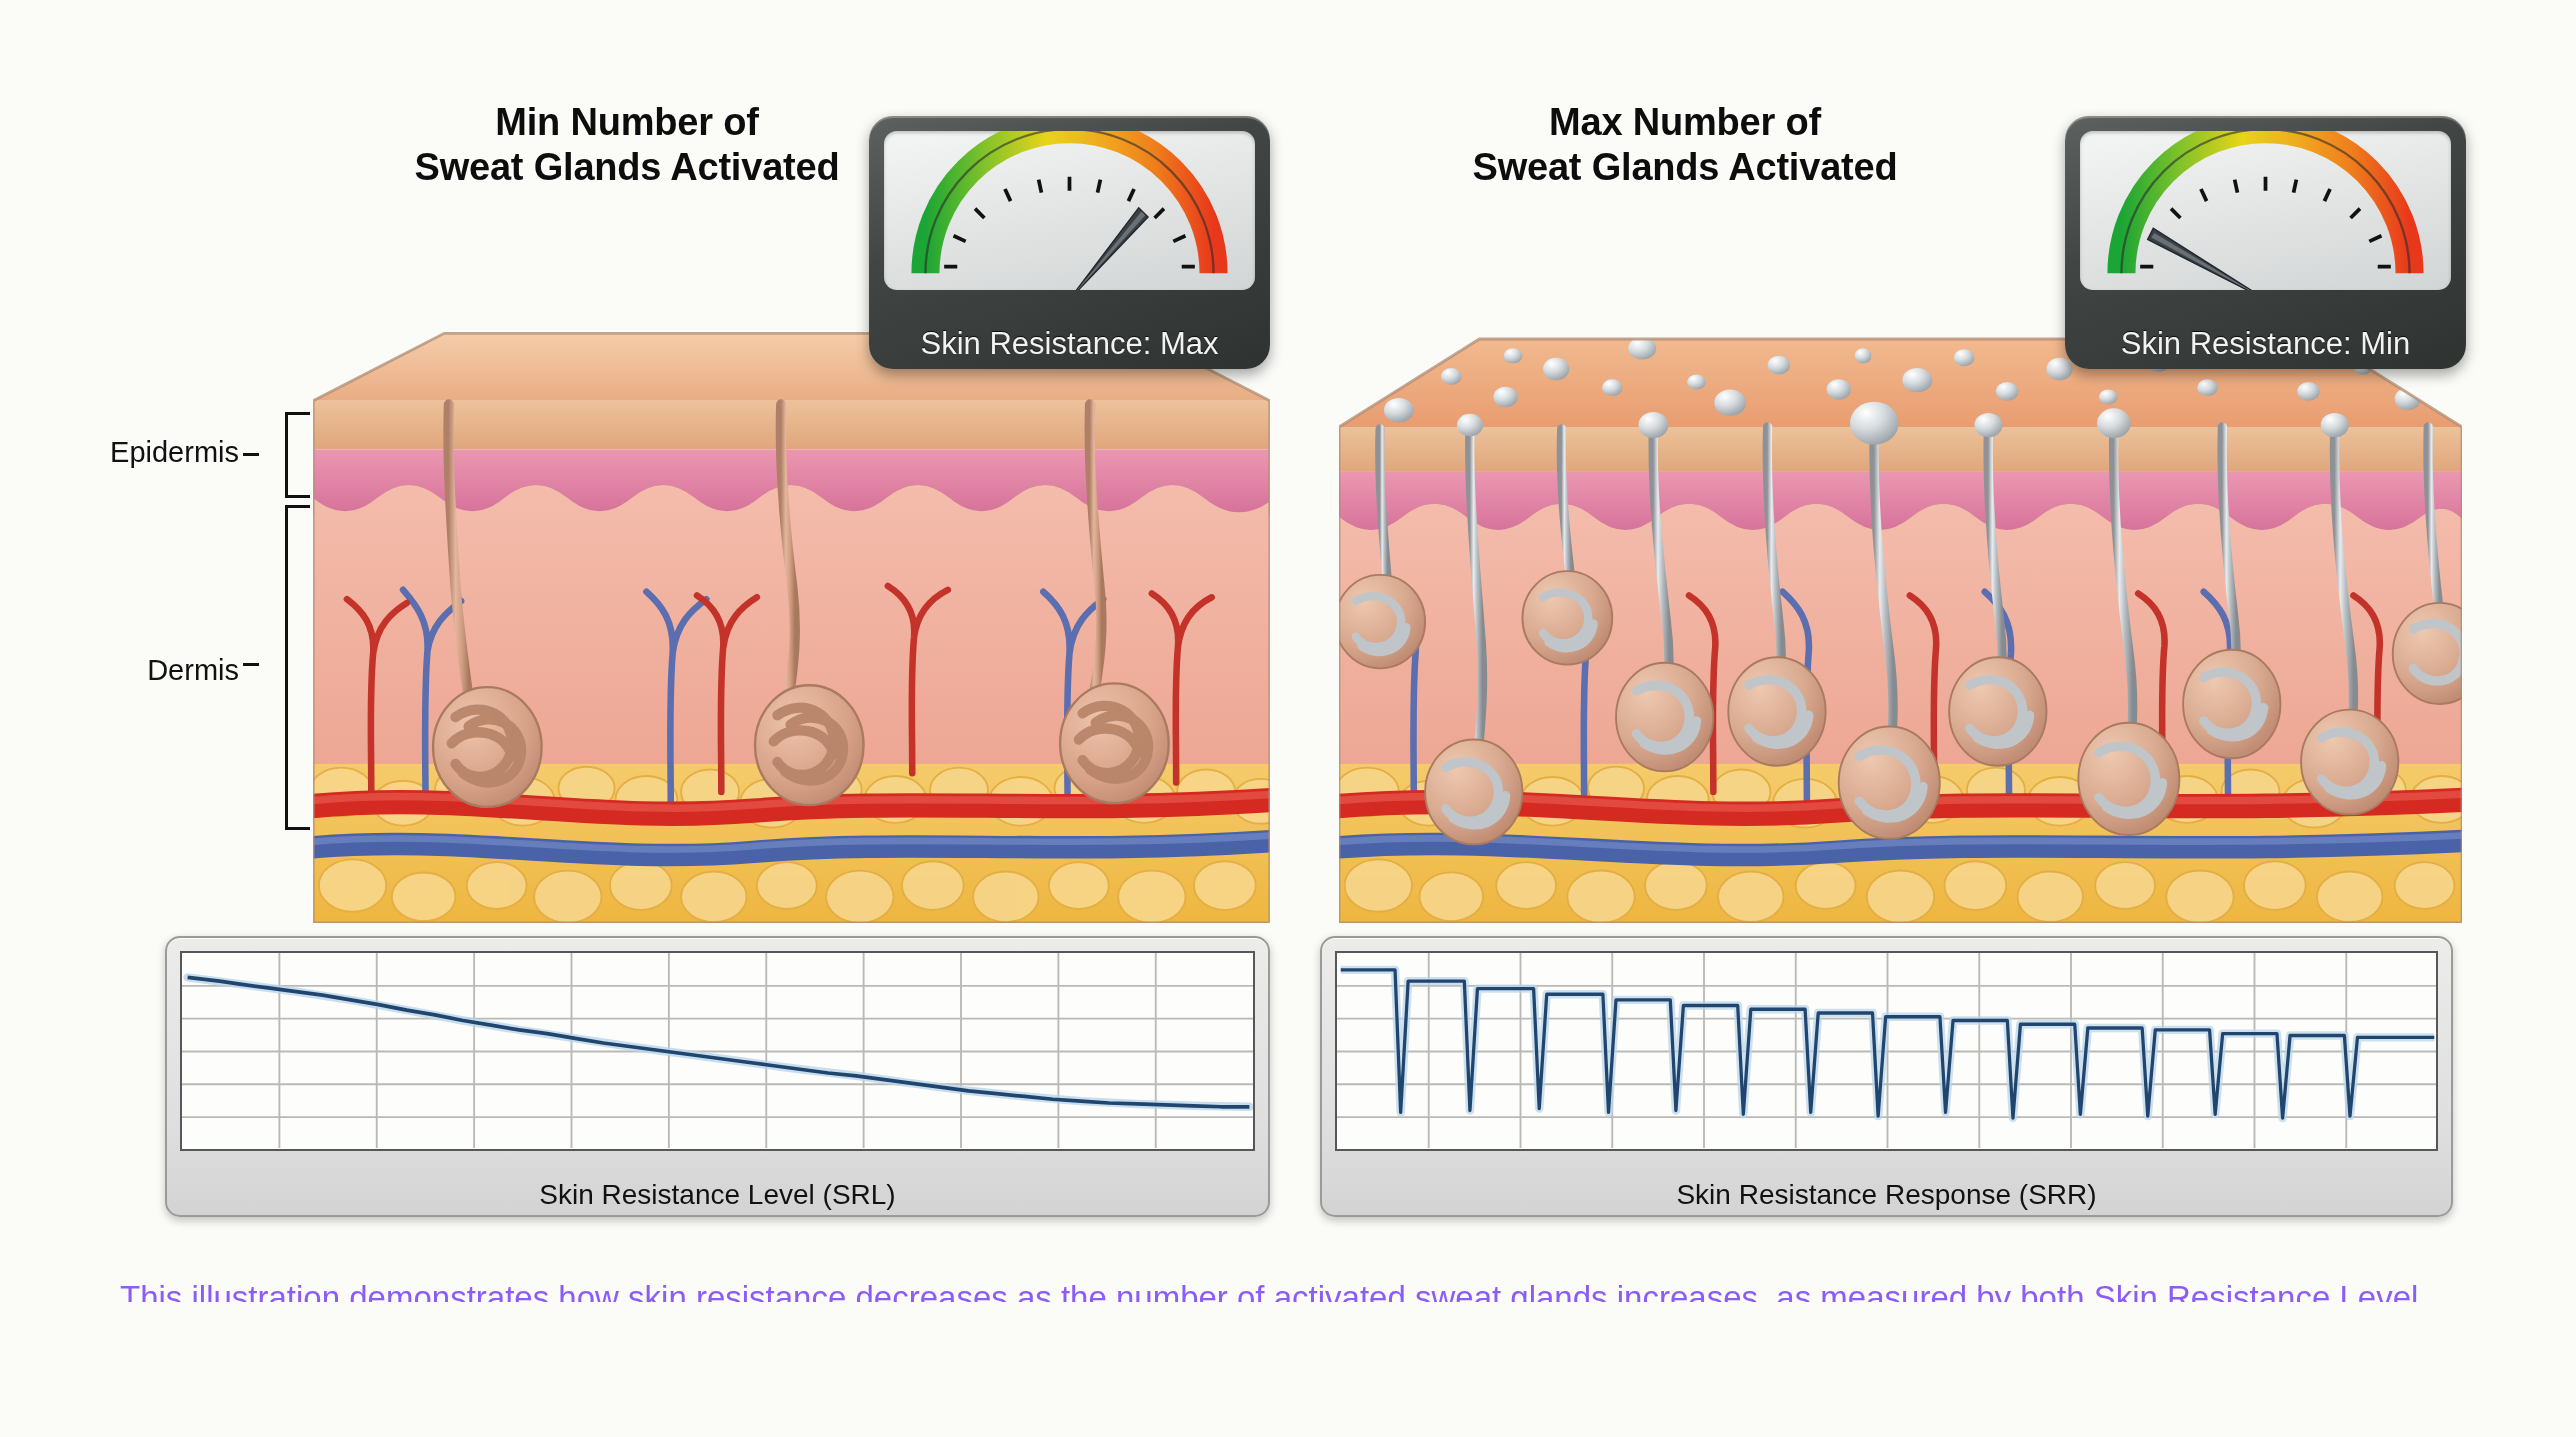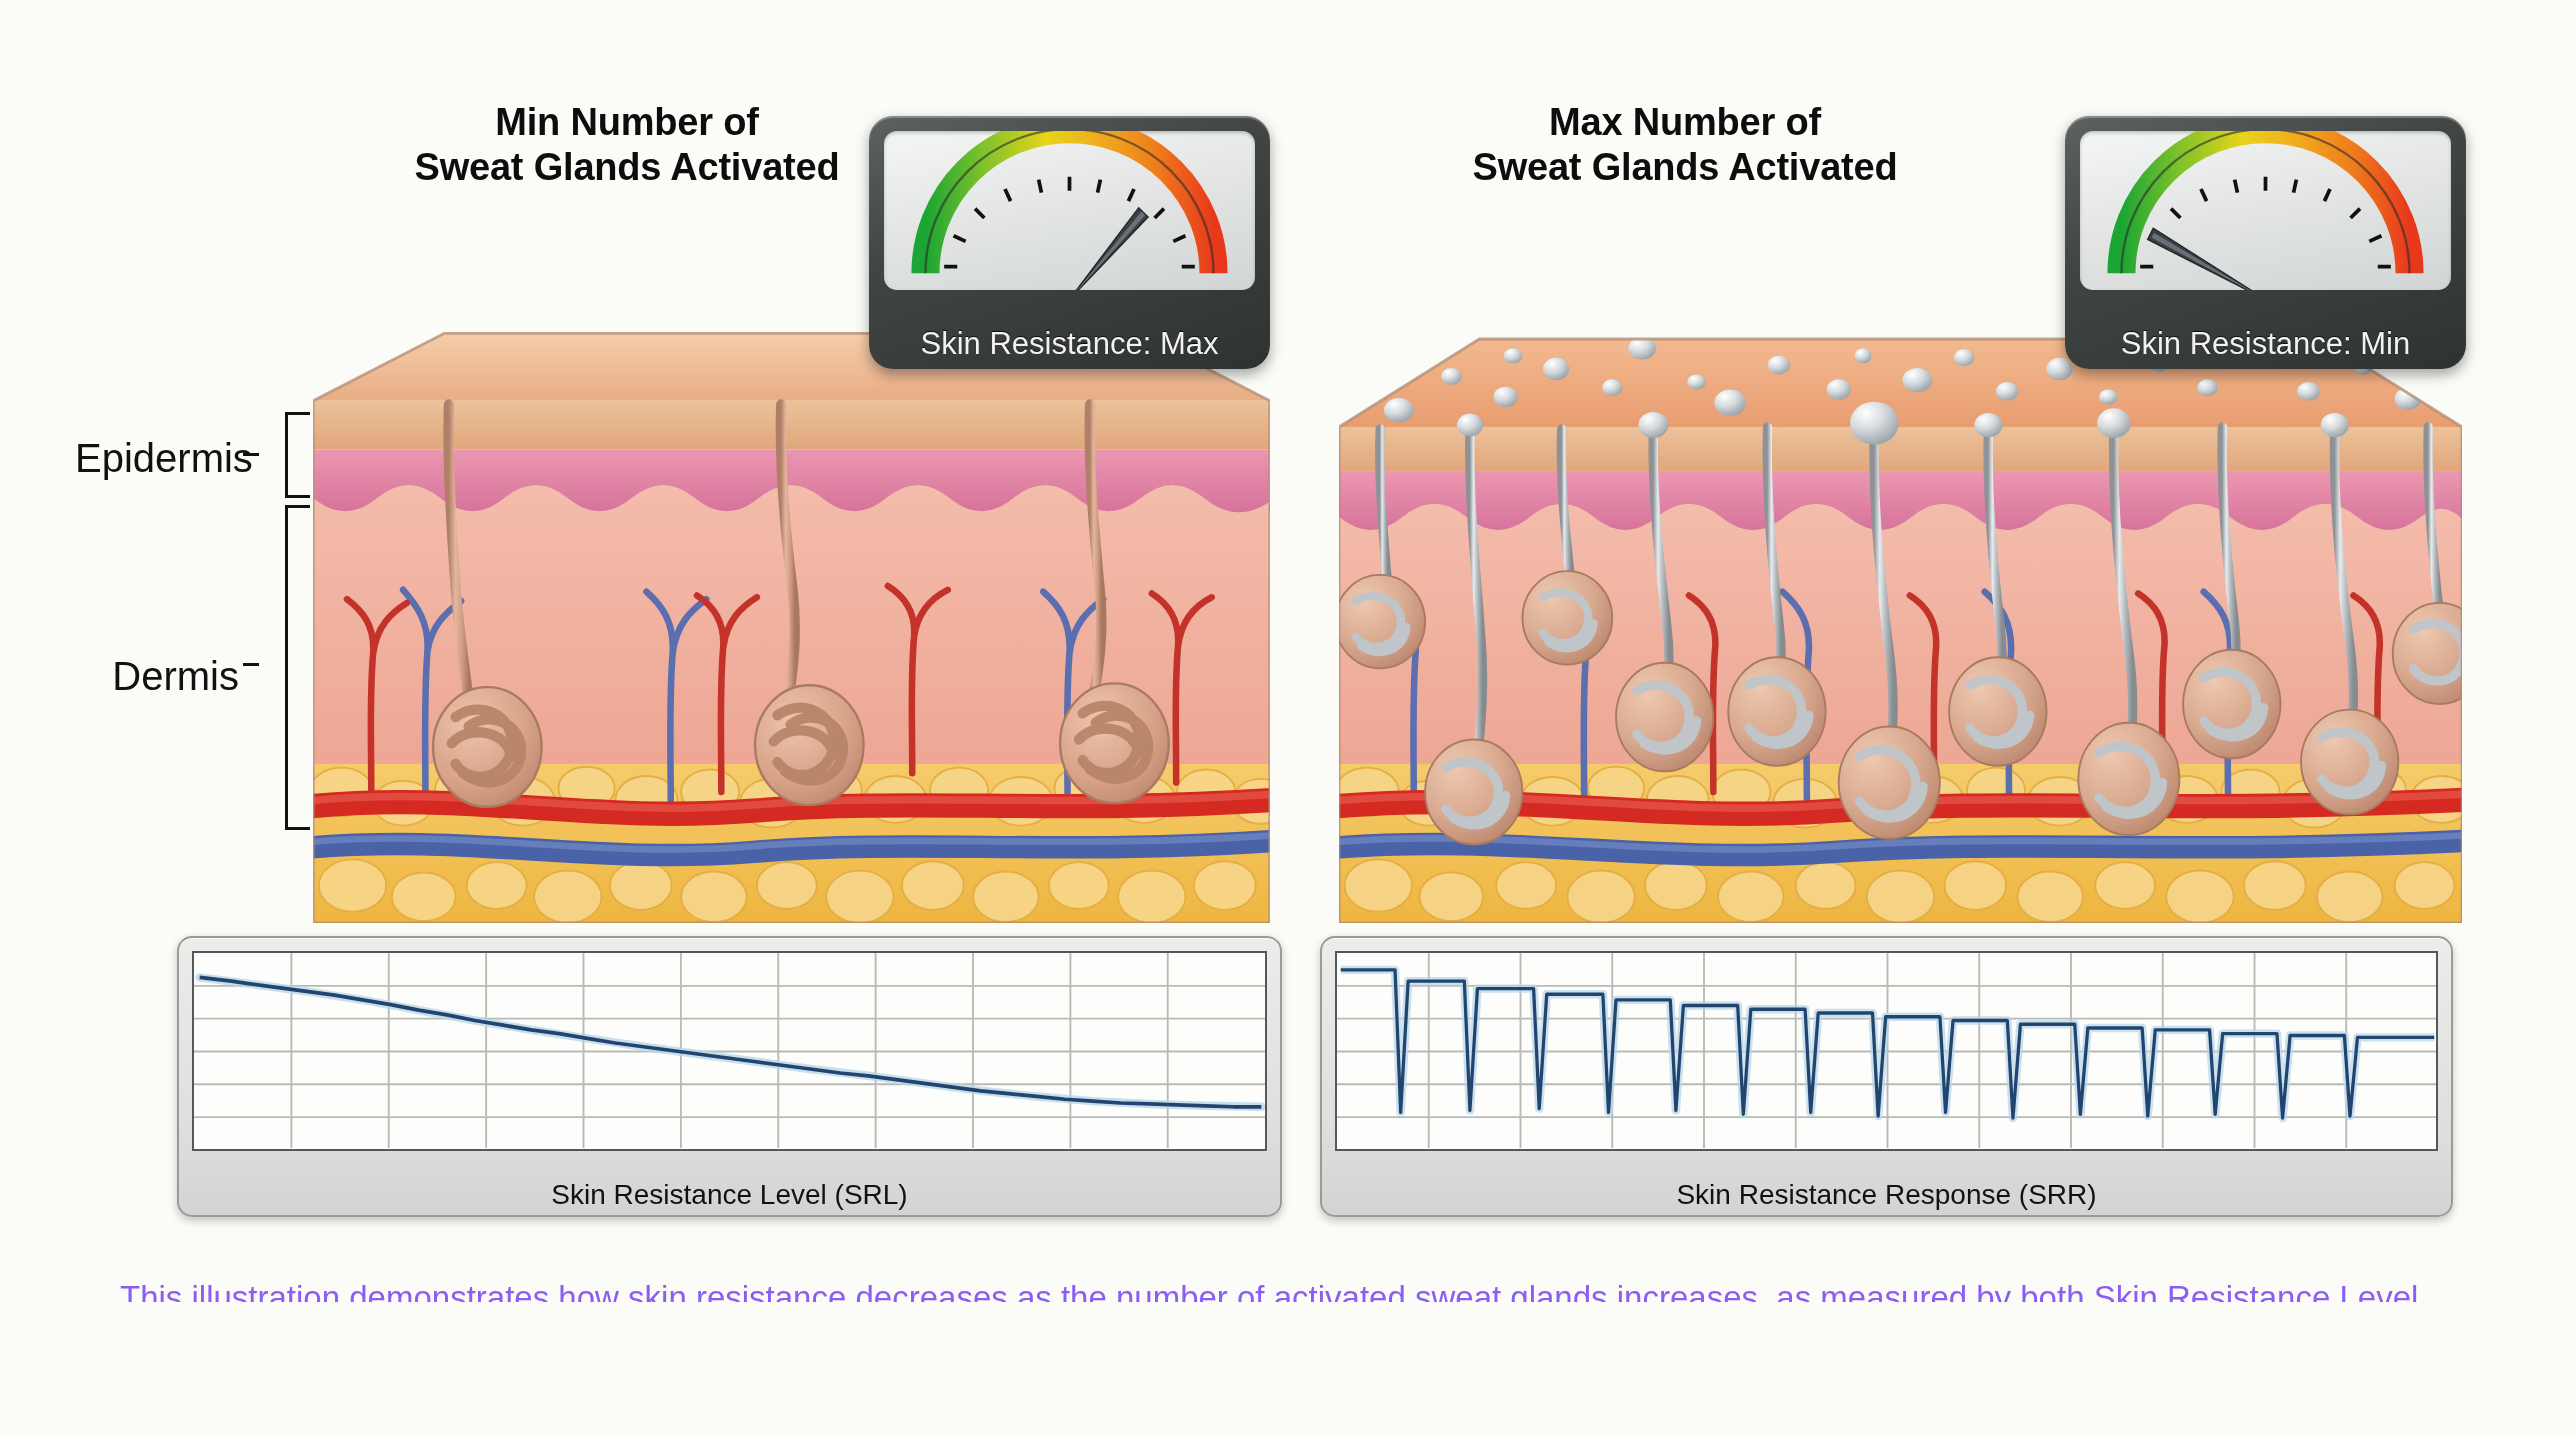--- a/index.html
+++ b/index.html
@@ -25,21 +25,21 @@
     line-height: 1.18;
     color: #0d0d0d;
     letter-spacing: -0.2px;
   }
   #title-left  { left: 365px; top: 100px; width: 524px; }
   #title-right { left: 1423px; top: 100px; width: 524px; }
 
   
   .layer-label {
     position: absolute;
-    font-size: 40px;
+    font-size: 29px;
     color: #111;
     text-align: right;
     white-space: nowrap;
   }
   #label-epidermis { left: 75px; top: 436px; width: 164px; }
   #label-dermis    { left: 75px; top: 654px; width: 164px; }
 
   .tick-dash {
     position: absolute;
     height: 2.8px;
@@ -97,21 +97,21 @@
 
   
   .graph {
     position: absolute;
     border-radius: 15px;
     background: linear-gradient(180deg,#ececeb 0%, #dedede 70%, #d3d3d3 100%);
     border: 2.8px solid #9a9a98;
     box-shadow: 0 3.7px 8.4px rgba(0,0,0,.22), inset 0 0.9px 0 rgba(255,255,255,.85);
     padding: 13px 13px 0 13px;
   }
-  #graph-left  { left: 165px; top: 936px; width: 1105px; height: 281px; margin-left: 12px; }
+  #graph-left  { left: 165px; top: 936px; width: 1105px; height: 281px; }
   #graph-right { left: 1320px; top: 936px; width: 1133px; height: 281px; }
 
   .plot {
     position: relative;
     width: 100%;
     height: 200px;
     background: #fdfdfb;
     border: 2.8px solid #55585a;
     overflow: hidden;
   }

